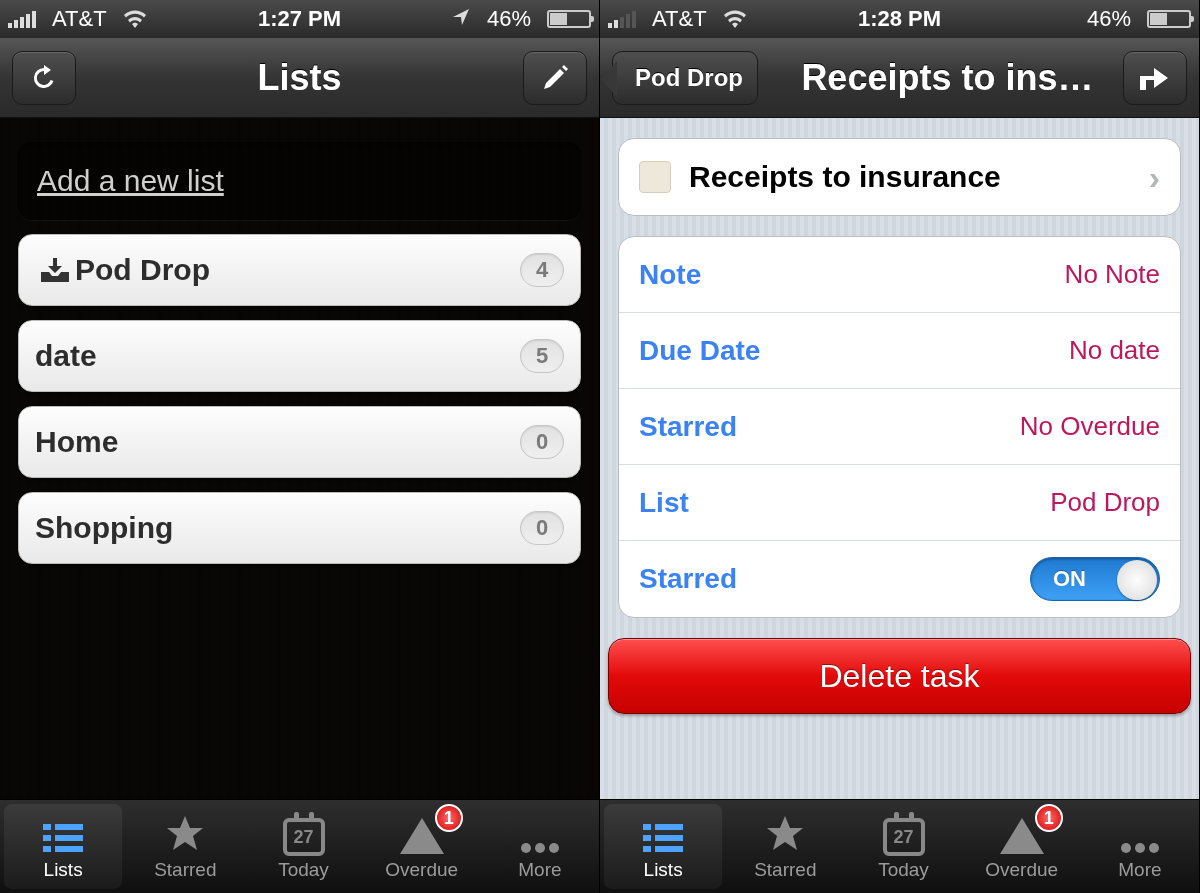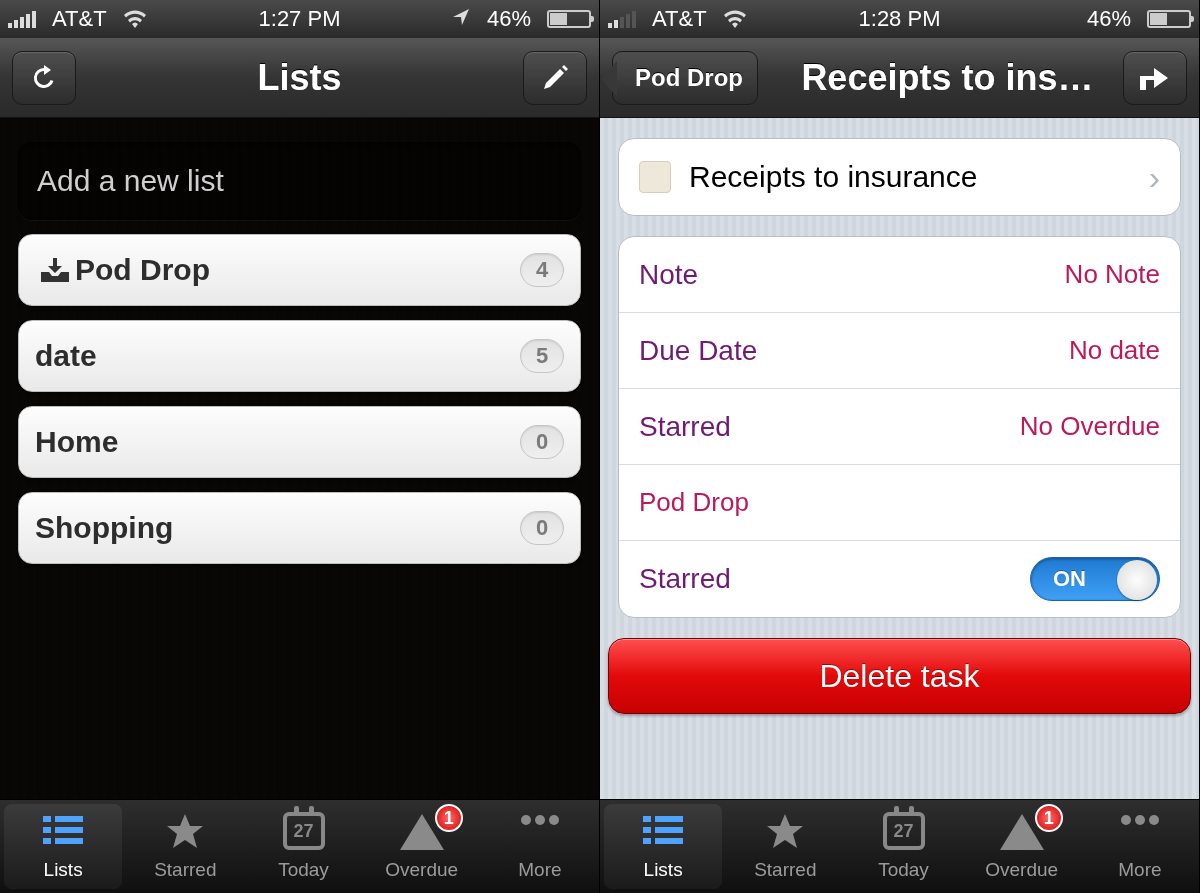--- a/index.html
+++ b/index.html
@@ -30,21 +30,21 @@
     color: #fff;
     font-size: 22px;
     font-weight: 500;
     position: relative;
   }
   .status-left, .status-right { display: flex; align-items: center; gap: 16px; }
   .status-center {
     position: absolute;
     left: 50%;
     transform: translateX(-50%);
-    font-weight: 400;
+    font-weight: 700;
   }
   .signal { display: flex; align-items: flex-end; gap: 2px; height: 18px; }
   .signal span {
     width: 4px; background: #ddd; display: block;
   }
   .signal span:nth-child(1){height:5px}
   .signal span:nth-child(2){height:8px}
   .signal span:nth-child(3){height:11px}
   .signal span:nth-child(4){height:14px}
   .signal span:nth-child(5){height:17px}
@@ -127,21 +127,21 @@
   }
   .add-field {
     margin: 24px 18px 12px;
     height: 78px;
     border-radius: 14px;
     background: rgba(0,0,0,.35);
     border: 1px solid rgba(0,0,0,.6);
     box-shadow: inset 0 2px 4px rgba(0,0,0,.5), 0 1px 0 rgba(255,255,255,.05);
     display:flex; align-items:center;
     padding: 0 18px;
-    color: #cfcfcf; font-size: 30px;
+    color: #cfcfcf; font-size: 30px; text-decoration: underline;
   }
   .list-row {
     margin: 14px 18px;
     height: 72px;
     background: linear-gradient(#fdfdfd, #e9e9e9);
     border-radius: 14px;
     border: 1px solid #bcbcbc;
     box-shadow: 0 2px 3px rgba(0,0,0,.45), inset 0 1px 0 #fff;
     display: flex; align-items: center;
     padding: 0 16px;
@@ -166,27 +166,27 @@
     overflow: hidden;
   }
   .cell {
     min-height: 76px;
     display:flex; align-items:center;
     padding: 0 20px;
     border-bottom: 1px solid #d8dde2;
     font-size: 28px;
   }
   .cell:last-child { border-bottom: none; }
-  .cell-label { font-weight: normal; color:#701a75; flex:1; }
+  .cell-label { font-weight: bold; color:#3b82f6; flex:1; }
   .cell-value { color:#be185d; font-size: 26px; }
   .cell-title .checkbox {
     width:32px; height:32px; background:#eee8da; border:1px solid #d6cfbe;
     margin-right: 18px; border-radius:4px;
   }
-  .cell-title { font-weight:normal; font-size:30px;justify-content:flex-end; }
+  .cell-title { font-weight:bold; font-size:30px;justify-content:flex-end; }
   .chev { color:#b0b6bc; font-size:34px; margin-left:10px; }
   .toggle {
     width: 130px; height: 44px; border-radius: 22px; position:relative;
     background: linear-gradient(#1f7ad1,#3ea0f6);
     border: 1px solid #1766b3;
     box-shadow: inset 0 1px 3px rgba(0,0,0,.4);
     display:flex; align-items:center;
   }
   .toggle .knob {
     position:absolute; right:2px; top:2px; width:40px; height:40px;
@@ -219,21 +219,21 @@
     color:#9b9b9b;
     position:relative;
   }
   .tab.active {
     background: linear-gradient(#3b3b3b,#1b1b1b);
     border-radius: 8px;
     margin: 4px;
     color: #fff;
   }
   .tab-label { font-size: 19px; font-weight: 500; }
-  .tab-icon { height: 44px; display:flex; align-items:flex-start; justify-content:center; }
+  .tab-icon { height: 44px; display:flex; align-items:flex-end; justify-content:center; }
   .tab .badge {
     position:absolute; top:4px; right:18px;
     width:28px; height:28px; border-radius:50%;
     background: radial-gradient(#ff6b6b,#d40000);
     border:2px solid #fff;
     color:#fff; font-size:18px; font-weight:bold;
     display:flex; align-items:center; justify-content:center;
   }
   .cal-box{
     width:42px;height:38px;border:4px solid #888;border-radius:6px;
@@ -426,20 +426,21 @@
       </div>
       <div class="cell">
         <span class="cell-label">Due Date</span>
         <span class="cell-value">No date</span>
       </div>
       <div class="cell">
         <span class="cell-label">Starred</span>
         <span class="cell-value">No Overdue</span>
       </div>
       <div class="cell">
+        <span class="cell-label">List</span>
         <span class="cell-value">Pod Drop</span>
       </div>
       <div class="cell">
         <span class="cell-label">Starred</span>
         <div class="toggle">
           <span class="lbl">ON</span>
           <span class="knob"></span>
         </div>
       </div>
     </div>

